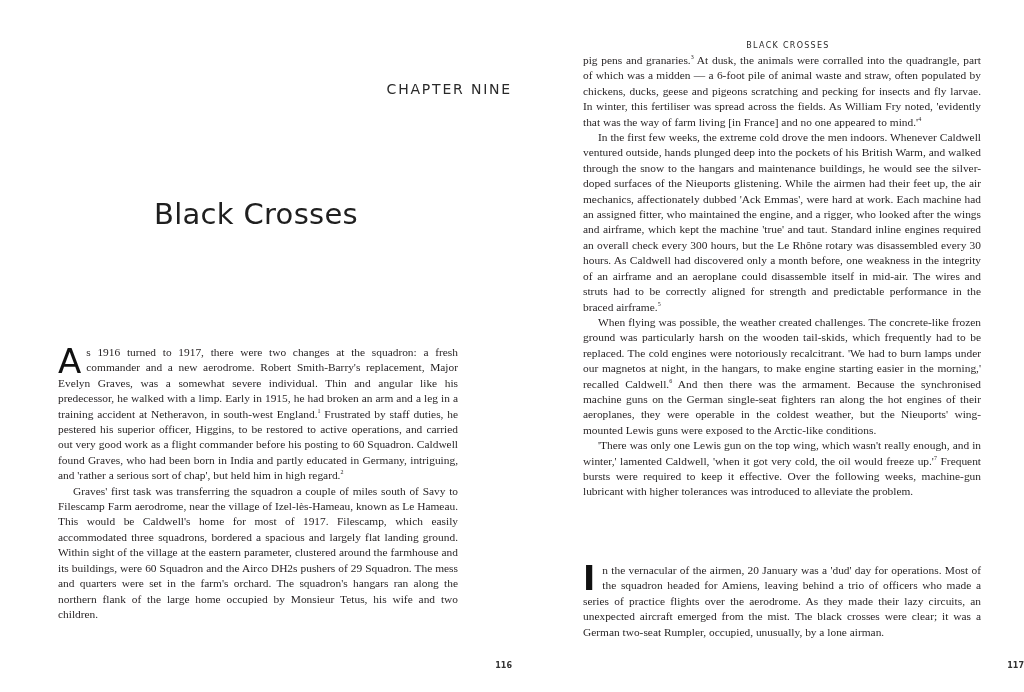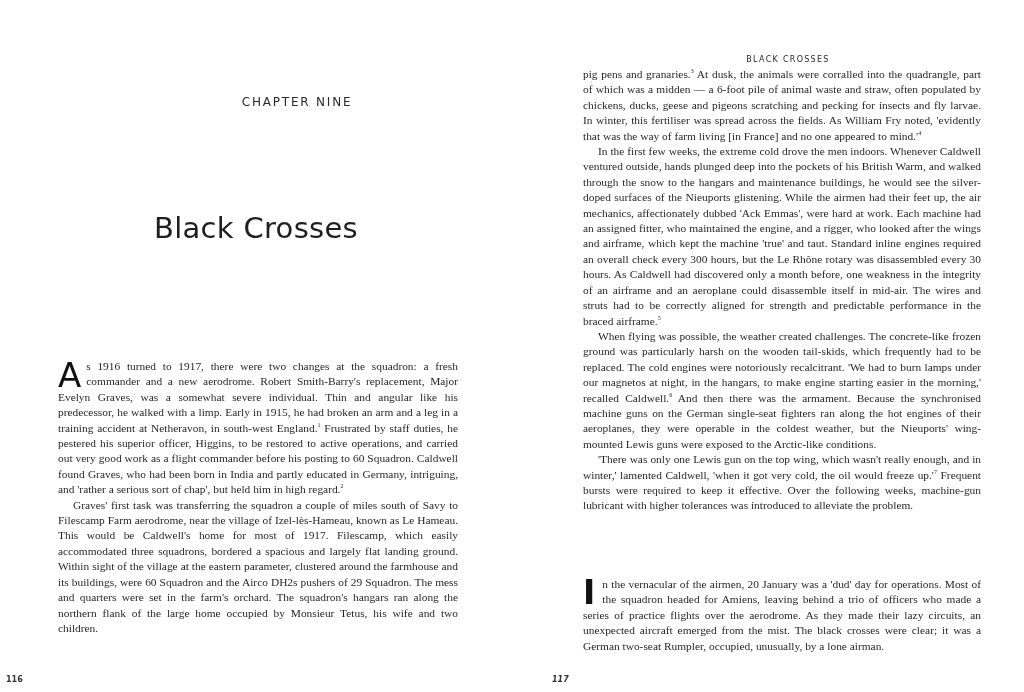--- a/index.html
+++ b/index.html
@@ -1,24 +1,23 @@
 <!DOCTYPE html>
 <html><head>
   <meta charset="utf-8">
   <style>
     html, body { margin: 0; padding: 0; background: #ffffff; }
     body { width: 1024px; height: 692px; position: relative; overflow: hidden; color: #231f20; }
-    .page { position: absolute; top: 18px; height: 572px; }
+    .page { position: absolute; top: 4px; height: 572px; }
     .left { left: 0; width: 512px; }
     .right { left: 512px; width: 512px; }
     .chapter-label {
-      position: absolute; top: 77px; left: 0; width: 100%; text-align: center;
-      font-family: "DejaVu Sans", sans-serif; font-size: 12px; letter-spacing: 1.8px;
+      position: absolute; top: 77px; left: 0; width: 100%; text-align: right;
+      font-family: "DejaVu Sans", sans-serif; font-size: 14px; letter-spacing: 1.8px;
       color: #2a2a2a;
-      padding-left: 41px;
     }
     .chapter-title {
       position: absolute; top: 193px; left: 0; width: 100%; text-align: center;
       font-family: "DejaVu Sans", sans-serif; font-size: 29px; font-weight: 400;
       color: #1f1f1f; margin: 0; letter-spacing: 0.3px;
     }
     .running-head {
       position: absolute; top: 37px; left: 0; width: 100%; text-align: center;
       font-family: "DejaVu Sans", sans-serif; font-size: 8px; letter-spacing: 1.3px;
       color: #2a2a2a; padding-left: 40px; box-sizing: border-box;
@@ -33,25 +32,25 @@
     .right .body-text.bottom { left: 71px; width: 398px; top: 559px; }
     .body-text p { margin: 0; text-indent: 15px; }
     .body-text p.first { text-indent: 0; }
     .dropcap {
       float: left; font-family: "DejaVu Sans", sans-serif; font-size: 34px;
       line-height: 28px; margin: 2px 5px 0 0; color: #111; font-weight: 400;
     }
     .dropcap.i { font-size: 33px; margin-right: 7px; font-weight: 700; line-height: 28px; }
     sup.fn { font-size: 6px; vertical-align: 5px; line-height: 0; }
     .folio {
-      position: absolute; top: 657px; width: 100%; text-align: left;
+      position: absolute; top: 657px; width: 100%; text-align: right;
       font-family: "DejaVu Sans", sans-serif; font-size: 8px; font-weight: 700; color: #333;
     }
     .left .folio { left: 0; padding-left: 6px; box-sizing: border-box; }
-    .right .folio { left: 0; padding-left: 40px; box-sizing: border-box; font-style: italic; }
+    .right .folio { left: 0; padding-left: 40px; box-sizing: border-box; }
   </style>
 </head>
 <body>
 
 <div class="page left">
   <div class="chapter-label">CHAPTER NINE</div>
   <h1 class="chapter-title">Black Crosses</h1>
 
   <div class="body-text">
     <p class="first">

